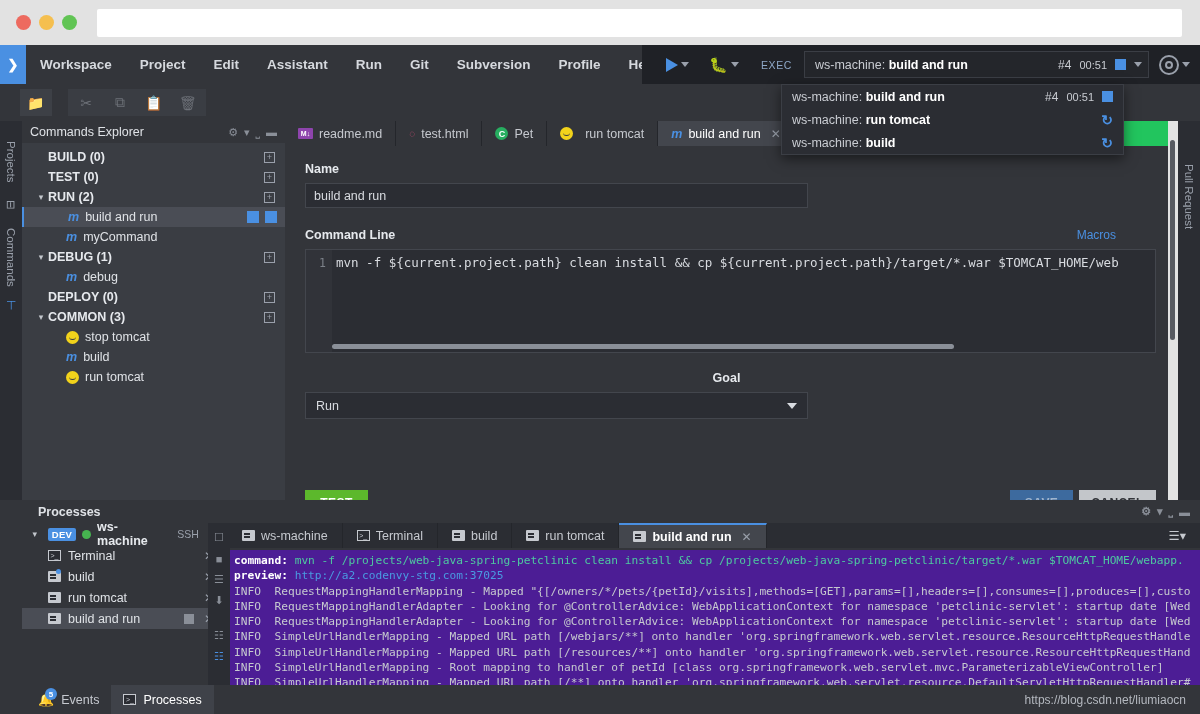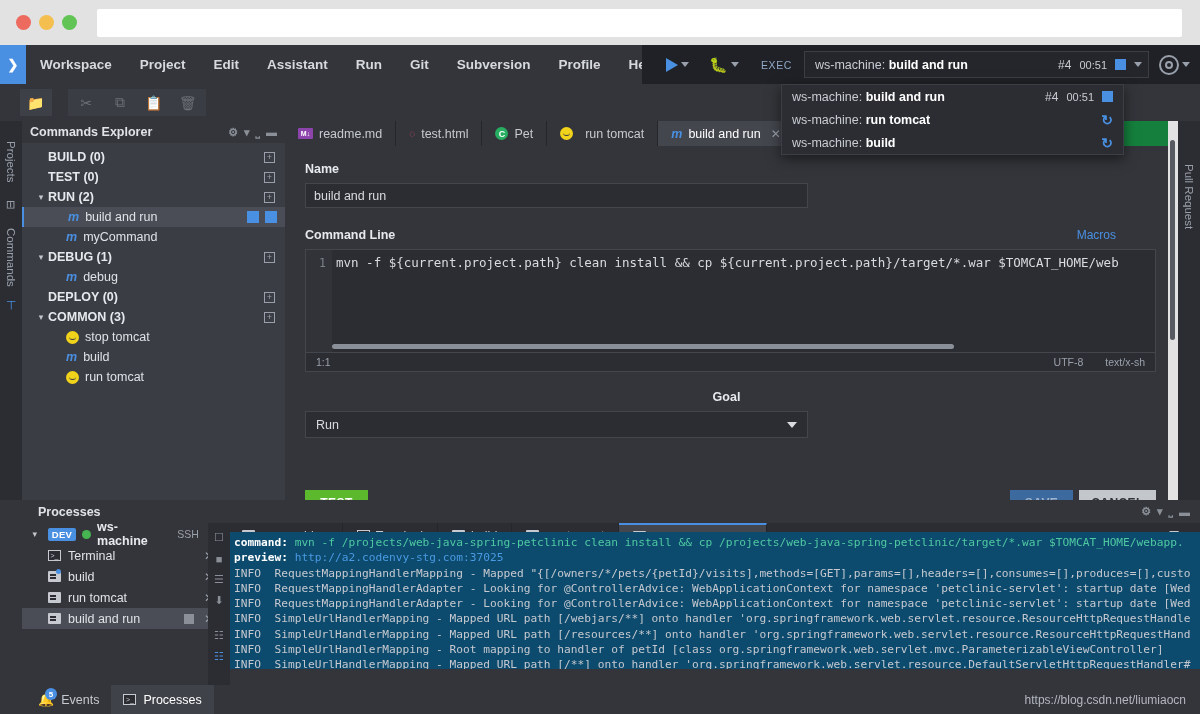--- a/index.html
+++ b/index.html
@@ -118,21 +118,21 @@
   }
   .rail-ic { color: #4a90e2; font-size: 12px; }
 
   
   .explorer {
     position: absolute; left: 22px; top: 121px; width: 263px; height: 379px;
     background: #33353a;
   }
   .exp-head {
     height: 22px; display: flex; align-items: center; padding: 0 8px;
-    color: #dfe2e6; font-size: 12.5px; font-weight: bold;
+    color: #dfe2e6; font-size: 12.5px; font-weight: normal;
   }
   .exp-head .sp { flex: 1; }
   .exp-ic { color: #8a8f98; font-size: 11px; margin-left: 6px; }
   .exp-body { background: #3a3d43; height: 357px; padding-top: 4px; position: relative; }
   .tree-row {
     height: 20px; display: flex; align-items: center; position: relative;
     font-size: 12.5px; color: #dfe2e6;
   }
   .tree-row.sel { background: #4a4d55; border-left: 2px solid #4a90e2; }
   .tw {
@@ -156,21 +156,21 @@
   }
   .row-btns { position: absolute; right: 8px; display: flex; gap: 6px; }
   .rb { width: 12px; height: 12px; background: #4a90e2; }
   .rb.o { background: #4a90e2; }
 
   
   .editor {
     position: absolute; left: 285px; top: 121px; width: 883px; height: 379px;
     background: #33353a;
   }
-  .tabstrip { height: 25px; background: #15803d; display: flex; }
+  .tabstrip { height: 25px; background: #22c55e; display: flex; }
   .etab {
     display: flex; align-items: center; gap: 6px; padding: 0 13px;
     font-size: 12.5px; color: #c6c9cf; border-right: 1px solid #24262b;
     background: #33353a; height: 25px;
   }
   .etab.active { background: #43464d; color: #fff; }
   .ico-md {
     width: 15px; height: 11px; background: #8e44ad; color: #fff; font-size: 7px;
     display: flex; align-items: center; justify-content: center; font-weight: bold;
     border-radius: 1px;
@@ -312,22 +312,22 @@
   .con-rail {
     position: absolute; left: 208px; top: 23px; width: 22px; height: 162px;
     background: #2b2d33; padding-top: 4px;
   }
   .cr-ic {
     width: 22px; height: 21px; display: flex; align-items: center;
     justify-content: center; color: #8a8f98; font-size: 11px;
   }
 
   .console {
-    position: absolute; left: 230px; top: 32px; width: 970px; height: 137px;
-    background: #0c4a6e; overflow: hidden; padding: 3px 0 0 4px;
+    position: absolute; left: 230px; top: 50px; width: 970px; height: 137px;
+    background: #4c1d95; overflow: hidden; padding: 3px 0 0 4px;
   }
   .cline {
     font-family: "DejaVu Sans Mono", monospace; font-size: 11.2px;
     line-height: 15.3px; white-space: nowrap; color: #c6c9cf;
   }
   .k-cmd { color: #ffffff; font-weight: bold; }
   .k-green { color: #4ec9a0; }
   .k-blue { color: #4a9ae2; }
   .k-info { color: #c6c9cf; }
 
@@ -566,26 +566,20 @@
 
       <div class="code-wrap">
         <div class="gutter">
           <span>1</span>
         </div>
         <div class="code-line">mvn -f ${current.project.path} clean install &amp;&amp; cp ${current.project.path}/target/*.war $TOMCAT_HOME/web</div>
         <div class="hscroll">
             <i></i>
           </div>
       </div>
-      <div class="code-status">
-        <span>1:1</span>
-        <span class="sp"></span>
-        <span class="it">UTF-8</span>
-        <span class="it">text/x-sh</span>
-      </div>
 
       <div class="sel-wrap">
         <div class="fld-lbl">Goal</div>
         <div class="sel-box">
           <span>Run</span>
           <span class="sp"></span>
           <span class="sel-caret"></span>
         </div>
       </div>
 

